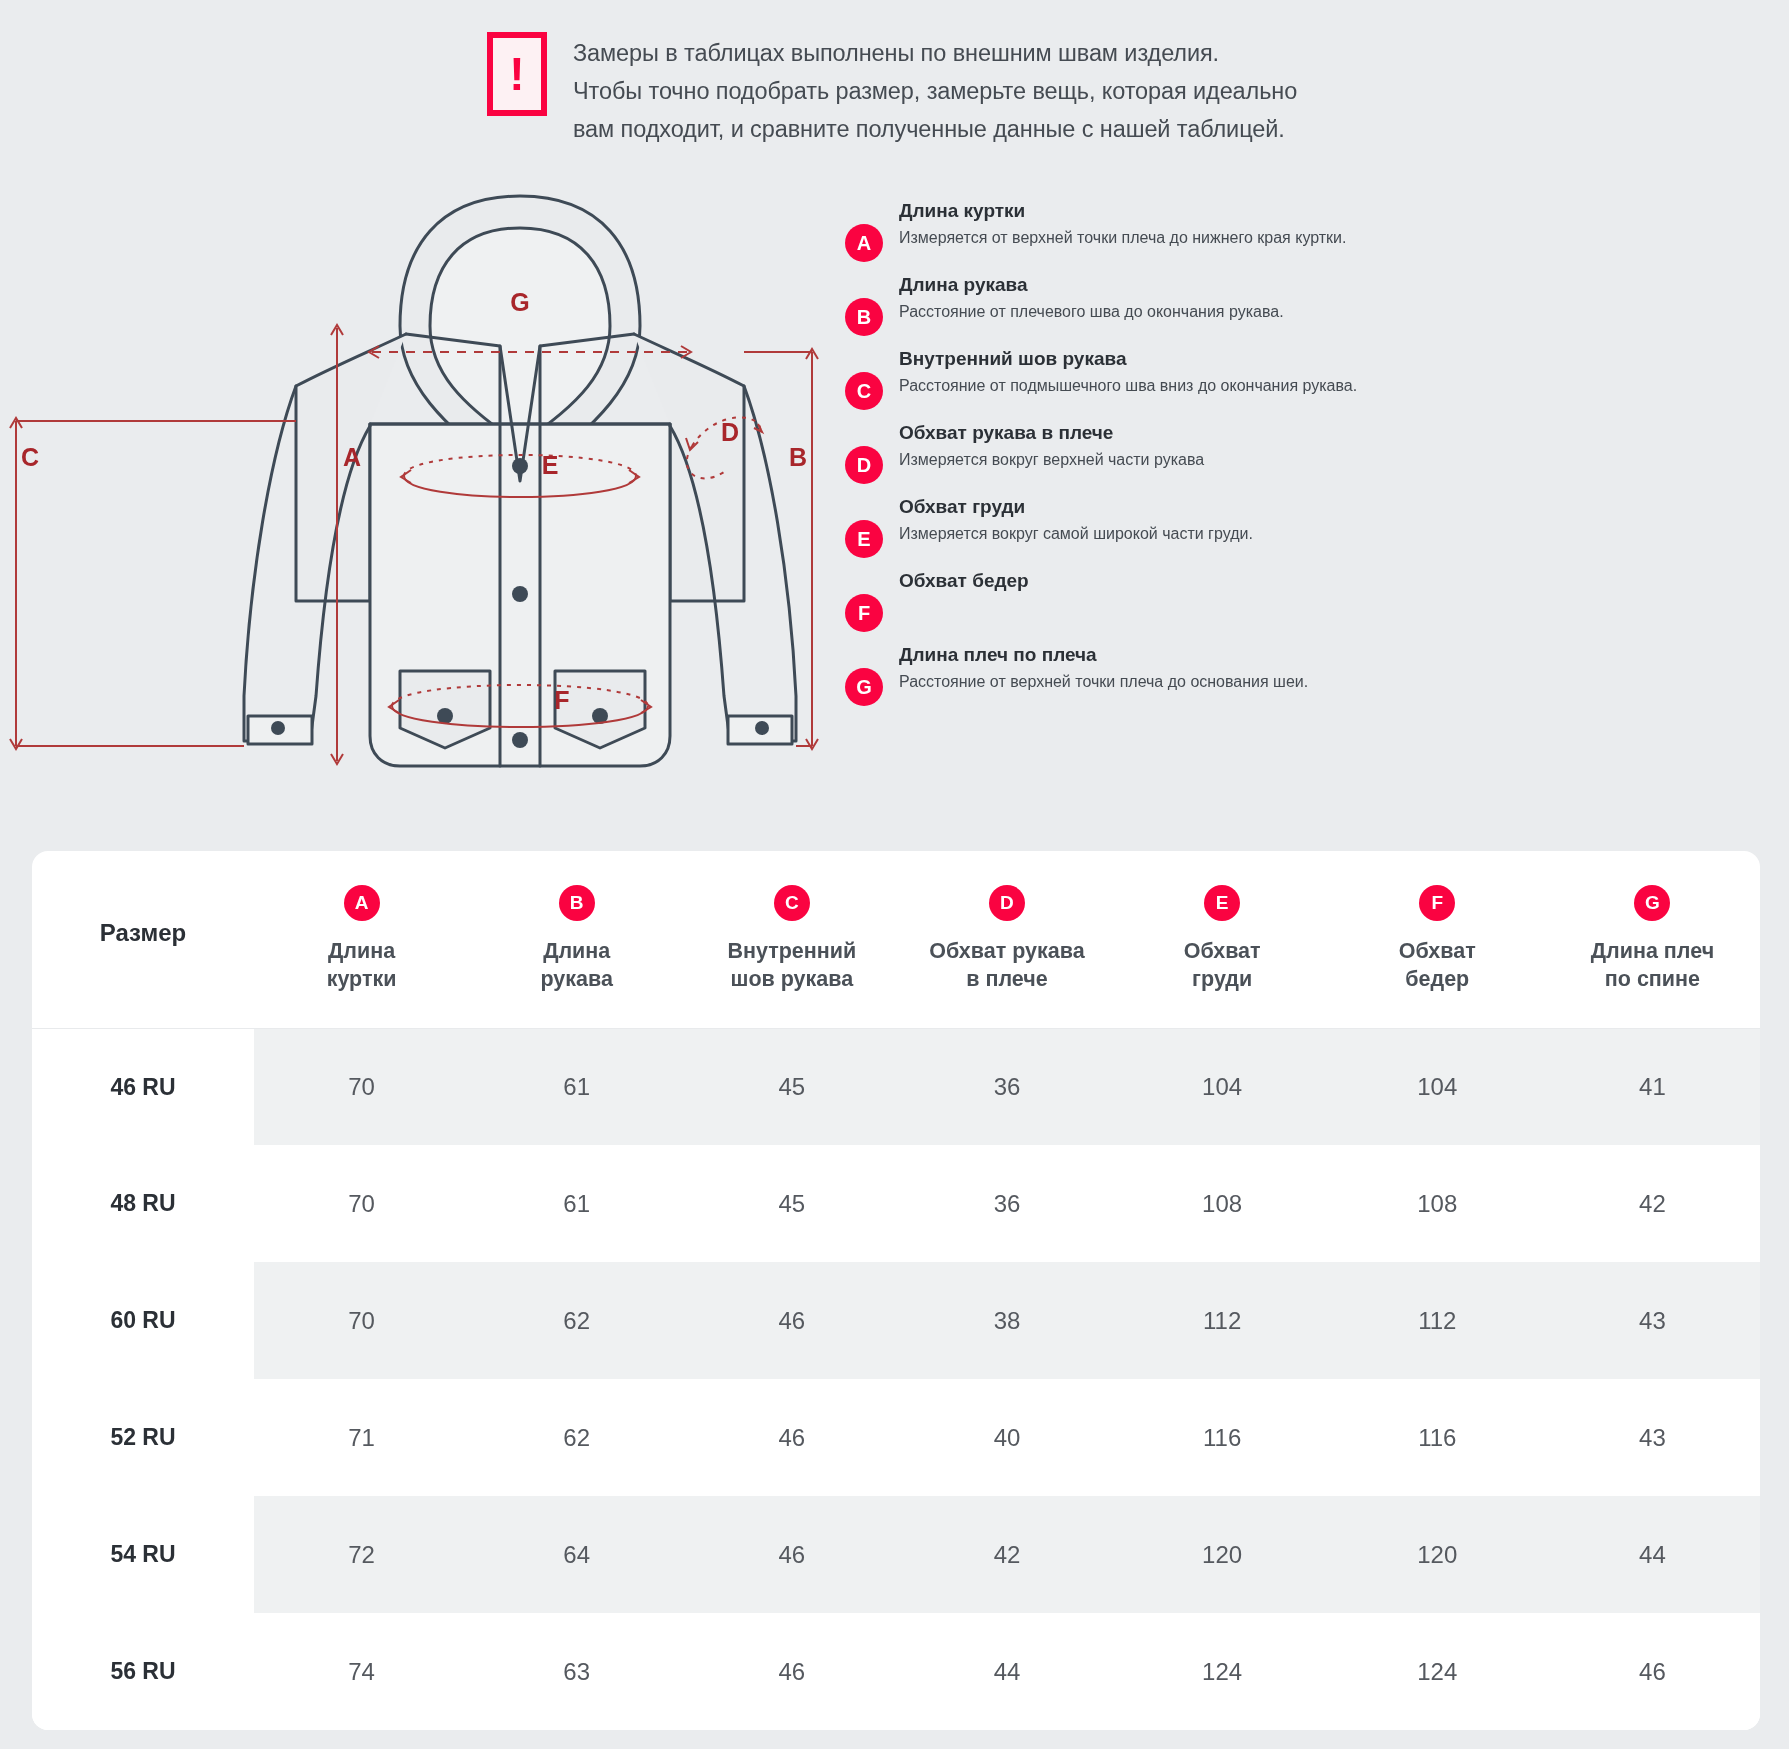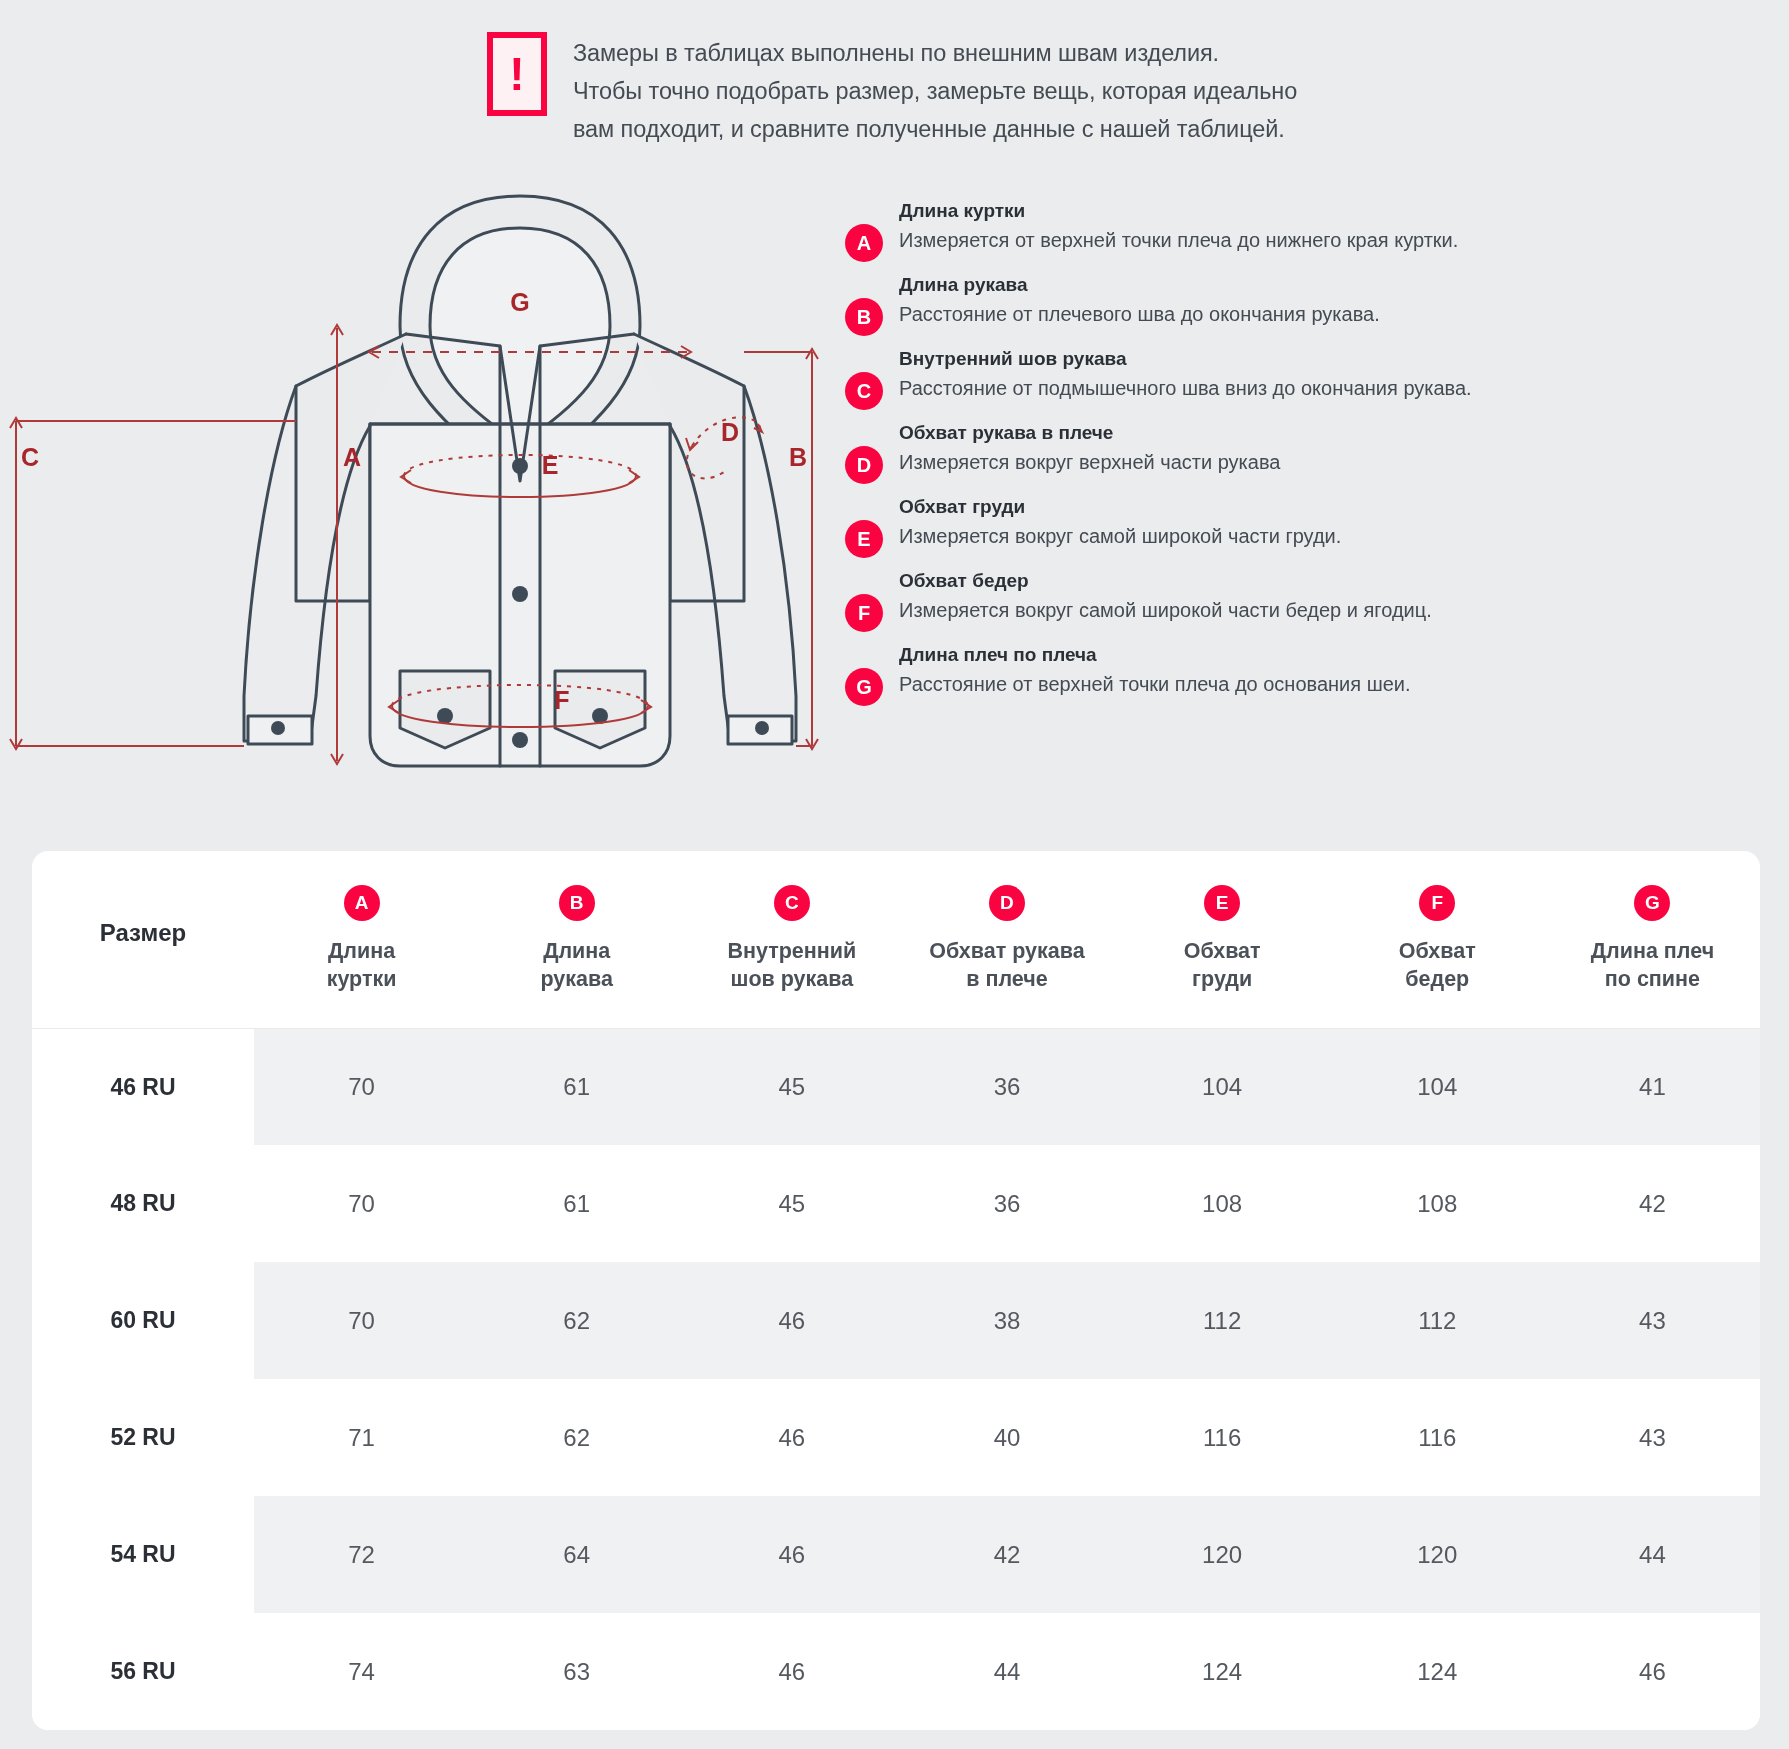--- a/index.html
+++ b/index.html
@@ -78,21 +78,21 @@
   }
   .legend-body{flex:1 1 auto;}
   .legend-title{
     font-size:19px;
     font-weight:bold;
     color:#2b3036;
     line-height:1.35;
     margin-bottom:2px;
   }
   .legend-desc{
-    font-size:20px;
+    font-size:16px;
     color:#454b52;
     line-height:1.48;
     max-width:640px;
   }
 
   
   .card{
     position:absolute;
     left:32px;top:851px;
     width:1728px;
@@ -287,21 +287,20 @@
       <div class="badge-letter">E</div>
       <div class="legend-body">
         <div class="legend-title">Обхват груди</div>
         <div class="legend-desc">Измеряется вокруг самой широкой части груди.</div>
       </div>
     </div>
     <div class="legend-item">
       <div class="badge-letter">F</div>
       <div class="legend-body">
         <div class="legend-title">Обхват бедер</div>
-        <div class="legend-desc">Измеряется вокруг самой широкой части бедер и ягодиц.</div>
       </div>
     </div>
     <div class="legend-item">
       <div class="badge-letter">G</div>
       <div class="legend-body">
         <div class="legend-title">Длина плеч по плеча</div>
         <div class="legend-desc">Расстояние от верхней точки плеча до основания шеи.</div>
       </div>
     </div>
   </div>

